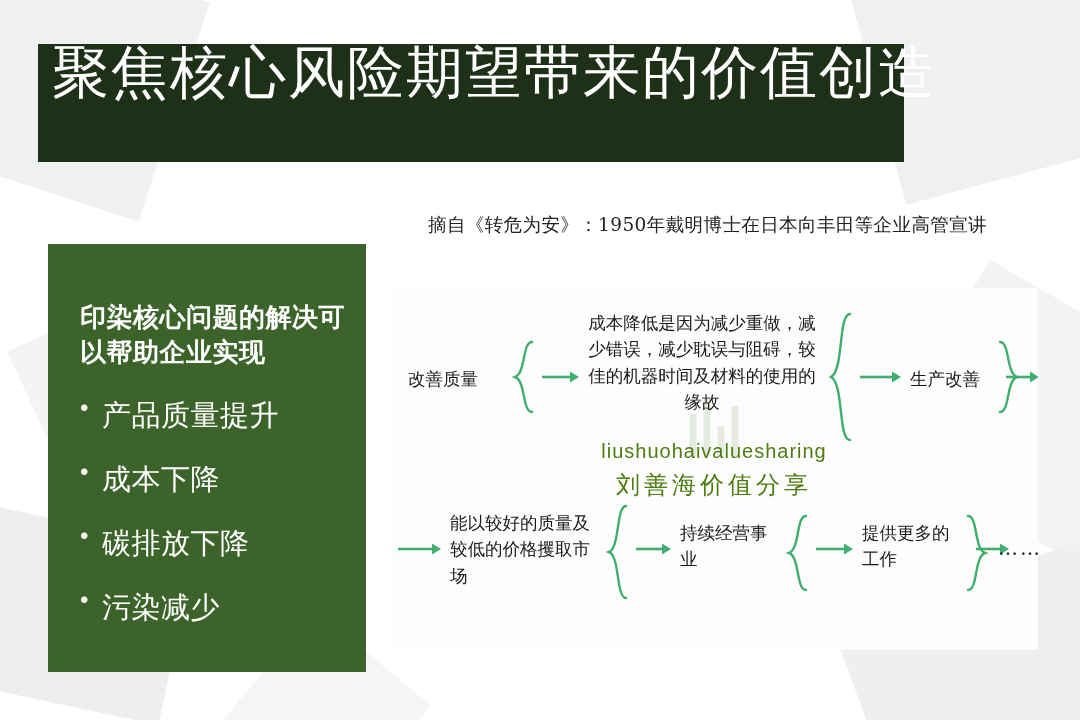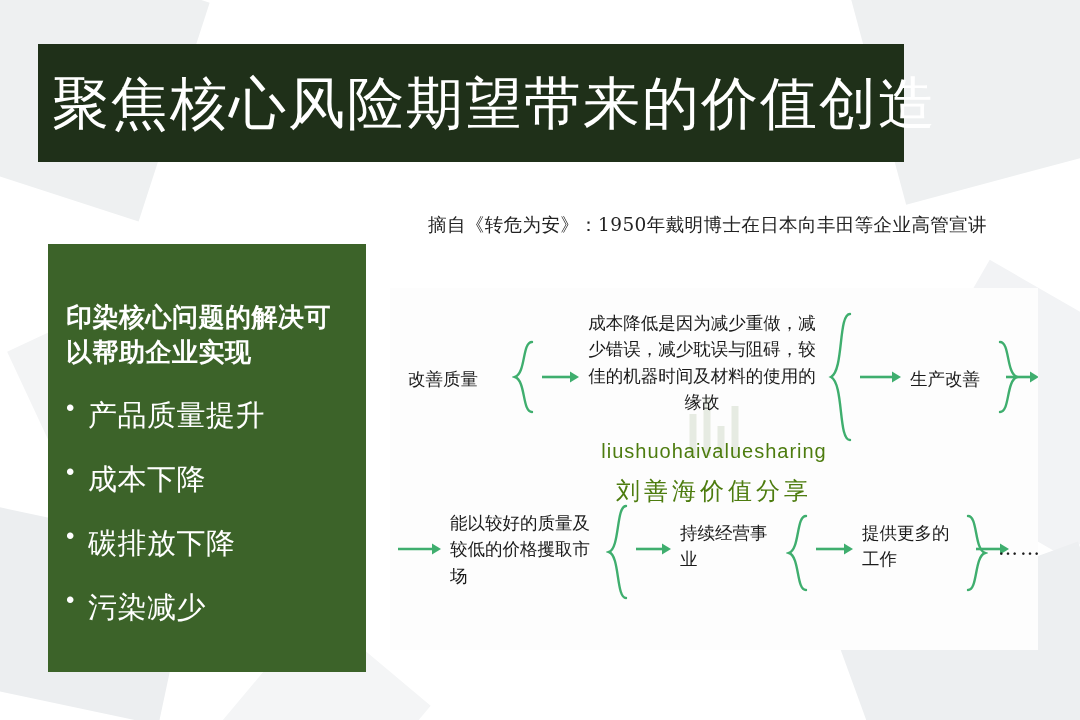--- a/index.html
+++ b/index.html
@@ -39,21 +39,21 @@
   .f7 { width: 150px; height: 150px; left: 250px; top: 640px; transform: rotate(40deg); background:#f4f5f6; }
 
   .title-bar {
     position: absolute;
     left: 38px;
     top: 44px;
     width: 866px;
     height: 118px;
     background: #1f3019;
     display: flex;
-    align-items: center;
+    align-items: flex-start;
     padding-left: 14px;
     box-sizing: border-box;
   }
   .title-text {
     color: #ffffff;
     font-family: "DejaVu Serif", serif;
     font-size: 57px;
     letter-spacing: 2px;
     line-height: 1;
     white-space: nowrap;
@@ -72,21 +72,21 @@
 
   .left-panel {
     position: absolute;
     left: 48px;
     top: 244px;
     width: 318px;
     height: 428px;
     background: #3c6329;
     color: #ffffff;
     box-sizing: border-box;
-    padding: 56px 20px 20px 18px;
+    padding: 56px 20px 20px 32px;
   }
   .lp-head {
     font-size: 26px;
     font-weight: bold;
     line-height: 1.35;
     letter-spacing: 0.5px;
   }
   .lp-list {
     margin: 26px 0 0 0;
     padding: 0;
@@ -122,21 +122,21 @@
     position: absolute;
     left: 50%;
     top: 152px;
     transform: translateX(-50%);
     text-align: center;
     color: #4d7c0f;
     pointer-events: none;
     user-select: none;
   }
   .wm-en { font-size: 20px; letter-spacing: 1px; }
-  .wm-cn { font-size: 24px; letter-spacing: 4px; margin-top: 12px; }
+  .wm-cn { font-size: 24px; letter-spacing: 4px; margin-top: 6px; }
   .wm-bars {
     position: absolute;
     left: 50%;
     top: 110px;
     transform: translateX(-50%);
     display: flex;
     gap: 7px;
     align-items: flex-end;
     opacity: .75;
   }

